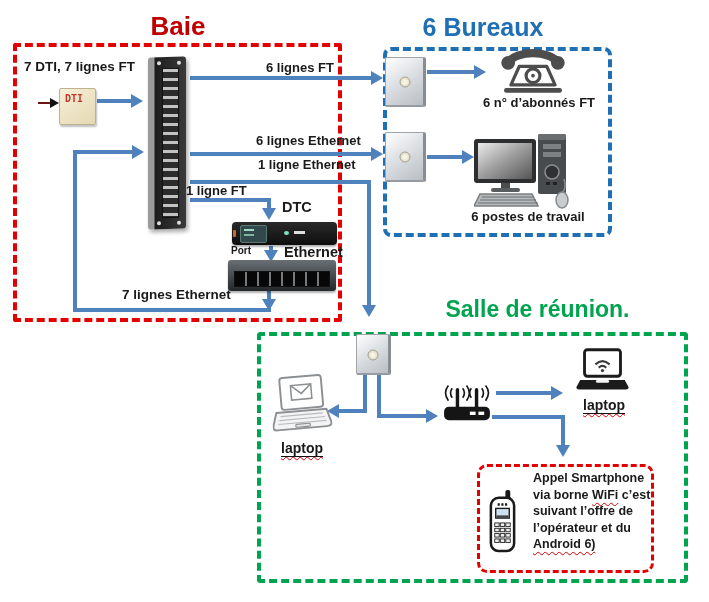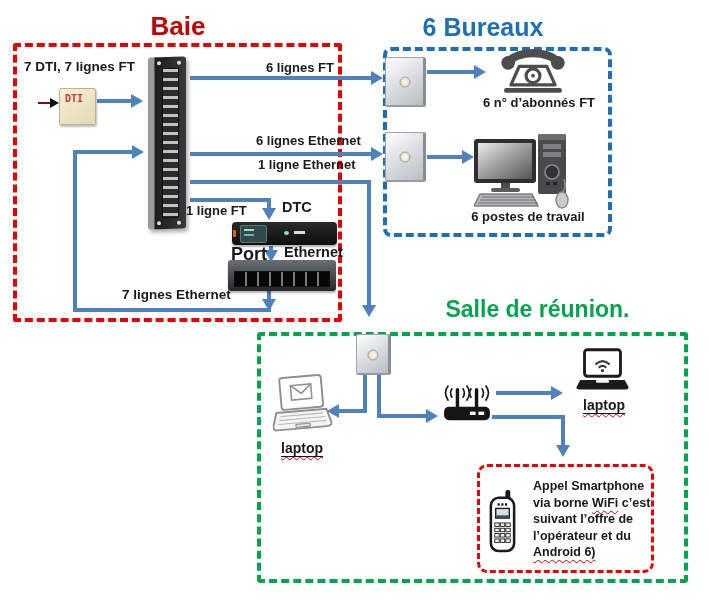--- a/index.html
+++ b/index.html
@@ -27,23 +27,23 @@
   #bx-phone  {left:477px;top:464px;width:177px;height:109px;border:3px dashed var(--red-border,#e30000);border-radius:10px;z-index:2;}
   
   #t-baie   {left:118px;top:11px;width:120px;font-size:26px;color:var(--red-title,#C00000);}
   #t-bureaux{left:398px;top:13px;width:170px;font-size:25px;color:var(--blue,#1F6FB5);}
   #t-salle  {left:440px;top:296px;width:195px;font-size:23px;color:var(--green,#00A44F);}
   
   #cap-dti {left:24px;top:60px;font-size:13.5px;}
   #l6ft    {left:266px;top:61px;}
   #l6eth   {left:256px;top:134px;text-align:center;}
   #l1eth   {left:258px;top:158px;}
-  #l1ft    {left:186px;top:184px;margin-top:20px;}
+  #l1ft    {left:186px;top:184px;}
   #ldtc    {left:282px;top:200px;font-size:14.5px;}
-  #lport   {left:231px;top:245px;font-size:18px;}
+  #lport   {left:231px;top:245px;font-size:10px;}
   #leth    {left:284px;top:245px;font-size:14.5px;}
   #l7eth   {left:122px;top:288px;font-size:13.5px;}
   #cap-phones{left:478px;top:96px;width:122px;text-align:center;}
   #cap-pcs {left:468px;top:210px;width:120px;text-align:center;}
   #lap1lbl {left:270px;top:441px;width:64px;text-align:center;font-size:14px;}
   #lap2lbl {left:579px;top:398px;width:50px;text-align:center;font-size:14px;}
   
   #dtiin-l{left:38px;top:102px;width:14px;height:2px;background:#6b1515;}
   #dtiin-a{left:50px;top:98px;border-width:5px 0 5px 9px;border-color:transparent transparent transparent #111;}
   #dtip-l {left:97px;top:99px;width:36px;}
@@ -100,21 +100,21 @@
   #sw{left:228px;top:260px;width:108px;height:31px;border-radius:3px;
        background:linear-gradient(180deg,#6a6f73,#54595d 30%,#23272a);box-shadow:0 2px 2px rgba(0,0,0,.3);}
   .sw-ports{position:absolute;left:6px;right:6px;bottom:4px;height:14px;border:1px solid #101010;
        background:repeating-linear-gradient(90deg,#070707 0 10px,#777b7e 10px 12px);}
   #lapm{left:271px;top:375px;width:60px;height:64px;transform:rotate(-5deg);}
   #router{left:442px;top:383px;width:50px;height:42px;}
   #lapw{left:576px;top:346px;width:53px;height:50px;}
   #cell{left:487px;top:489px;width:31px;height:64px;z-index:3;}
   
   #note{position:absolute;left:533px;top:470px;width:122px;font-size:12.5px;font-weight:bold;
-        color:var(--text,#1a1a1a);line-height:16.6px;z-index:4;margin-top:8px;}
+        color:var(--text,#1a1a1a);line-height:16.6px;z-index:4;}
   #note div{white-space:nowrap;}
 </style>
 </head>
 <body>
 
 <div id="stage">
 
   <div class="box" id="bx-baie"></div>
   <div class="box" id="bx-bureaux"></div>
   <div class="box" id="bx-salle"></div>

